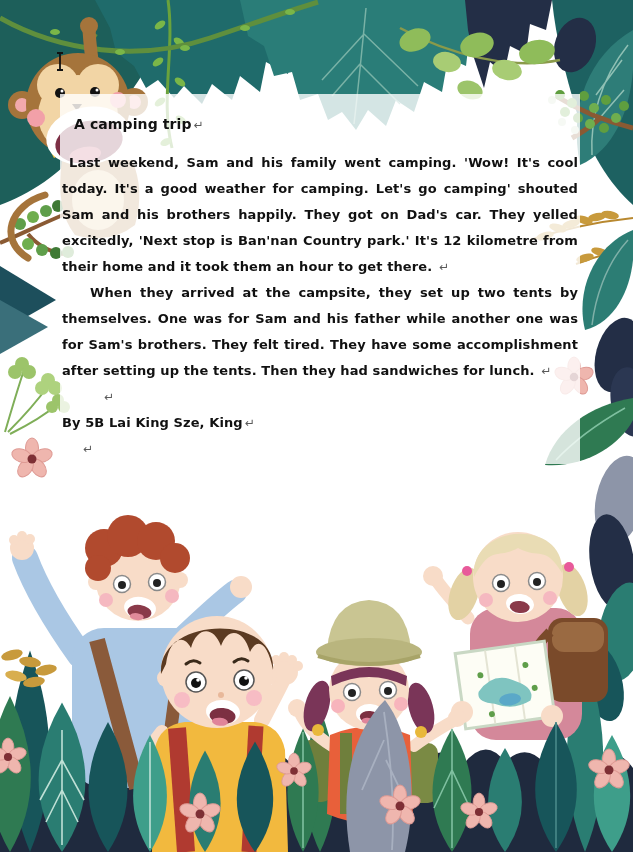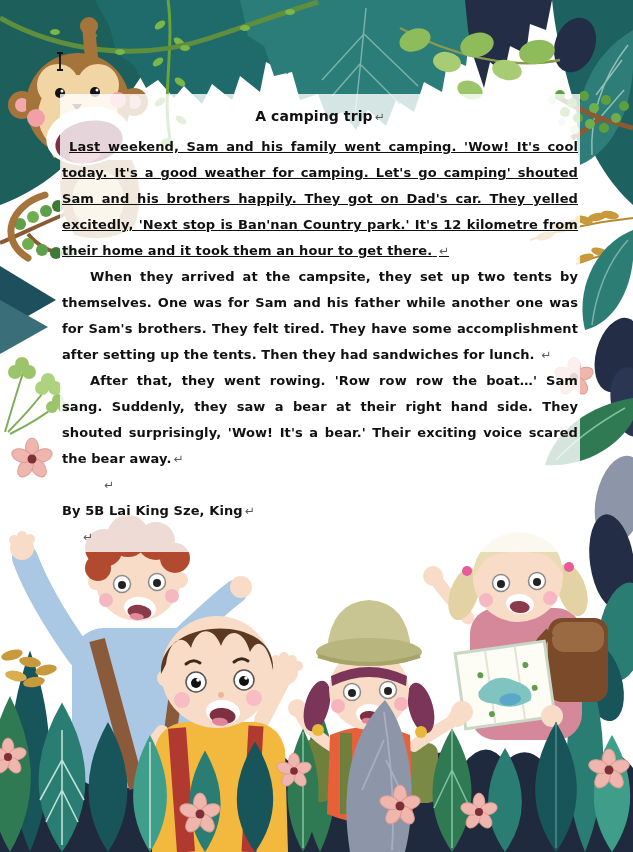--- a/index.html
+++ b/index.html
@@ -8,23 +8,23 @@
   .page{position:absolute;left:0;top:0;width:633px;height:852px;overflow:hidden;background:#fff;}
   svg.scene{position:absolute;left:0;top:0;z-index:1;display:block;}
   
   .textblock{
     position:absolute;left:60px;top:94px;width:520px;z-index:2;
     background:rgba(255,255,255,0.80);
     color:#111;font-weight:bold;font-size:13px;line-height:26px;
     padding:5px 2px 2px 2px;box-sizing:border-box;
     letter-spacing:0.1px;
   }
-  .textblock h1{margin:4px;font-size:14px;line-height:26px;text-align:center;font-weight:bold;}
+  .textblock h1{margin:12px;font-size:14px;line-height:26px;font-weight:bold;}
   .textblock p{margin:0;text-align:justify;}
-  .p-first{text-indent:7px;text-decoration:underline;}
+  .p-first{text-indent:7px;}
   .p-indent{text-indent:28px;}
   .byline{text-align:right;padding-right:1px;}
   .blank-a{padding-left:40px;}
   .blank-b{padding-left:19px;}
   .pmark{color:#5a5a5a;font-weight:normal;font-size:12px;padding-left:2px;}
 </style>
 </head>
 <body>
 
 <div class="page">
@@ -371,19 +371,18 @@
       <use href="#flower" transform="translate(479,812) scale(0.9)"></use>
       <use href="#flower" transform="translate(609,770)"></use>
     </g>
   </g>
 </svg>
 
 <div class="textblock">
   <h1><span>A camping trip</span><span class="pmark">↵</span></h1>
   <p class="p-first"><span>Last weekend, Sam and his family went camping. 'Wow! It's cool today. It's a good weather for camping. Let's go camping' shouted Sam and his brothers happily. They got on Dad's car. They yelled excitedly, 'Next stop is Ban'nan Country park.' It's 12 kilometre from their home and it took them an hour to get there.</span> <span class="pmark">↵</span></p>
   <p class="p-indent"><span>When they arrived at the campsite, they set up two tents by themselves. One was for Sam and his father while another one was for Sam's brothers. They felt tired. They have some accomplishment after setting up the tents. Then they had sandwiches for lunch.</span> <span class="pmark">↵</span></p>
-  <p class="p-indent"><span>After that, they went rowing. 'Row row row the boat…' Sam sang. Suddenly, they saw a bear at their right hand side. They shouted surprisingly, 'Wow! It's a bear.' Their exciting voice scared the bear away.</span><span class="pmark">↵</span></p>
   <p class="blank-a"><span class="pmark">↵</span></p>
   <p class="byline"><span>By 5B Lai King Sze, King</span><span class="pmark">↵</span></p>
   <p class="blank-b"><span class="pmark">↵</span></p>
 </div>
 
 </div>
 
 </body></html>

